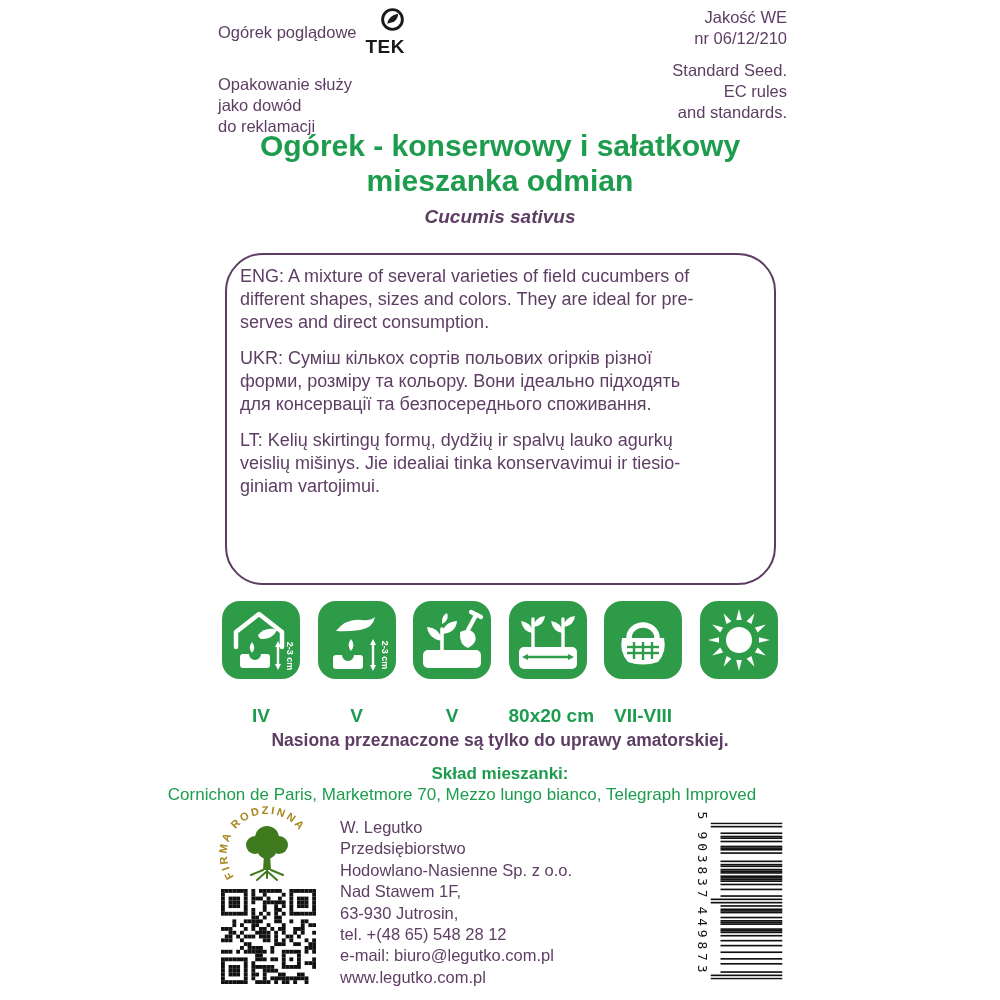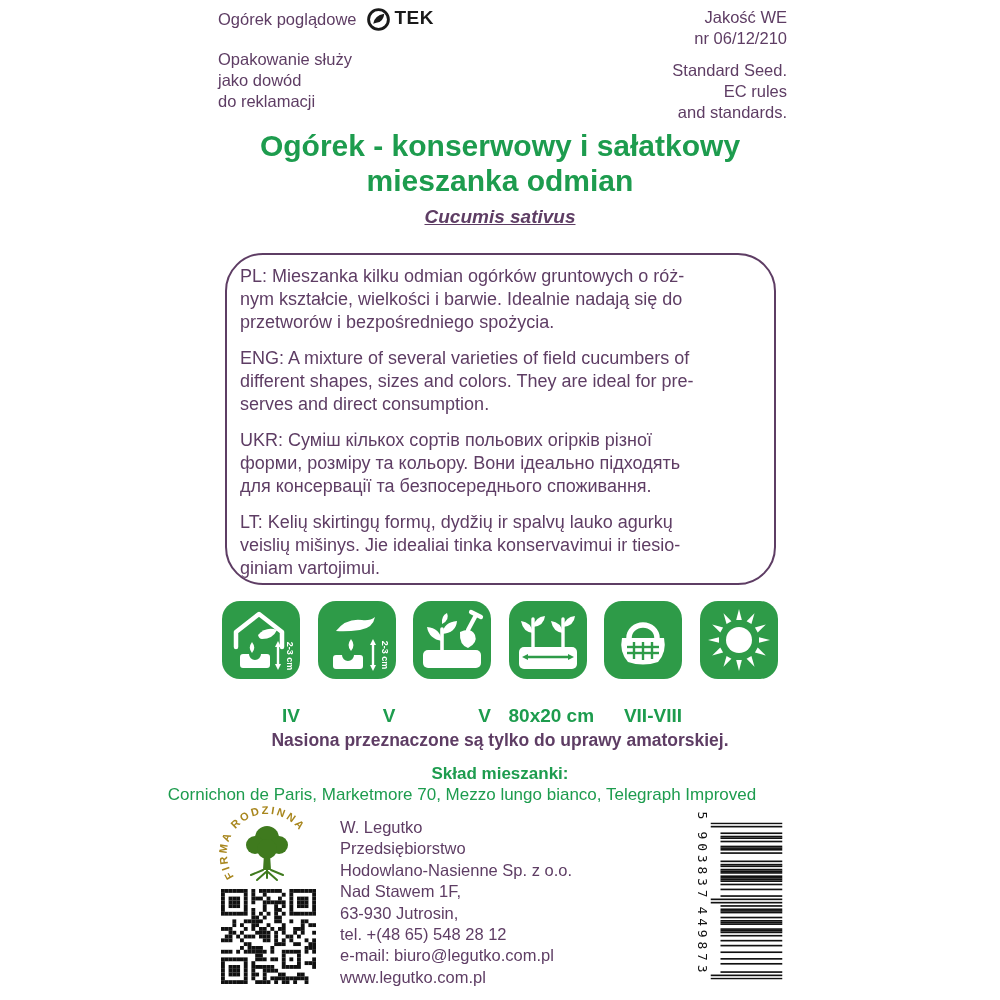--- a/index.html
+++ b/index.html
@@ -11,44 +11,44 @@
   }
   *{margin:0;padding:0;box-sizing:border-box;}
   body{background:#fff;}
   .page{position:relative;width:1000px;height:1000px;background:#fff;
         font-family:"Liberation Sans",sans-serif;overflow:hidden;color:var(--purple);}
   .pre{white-space:pre-line;}
 
   
   .top-left{position:absolute;left:218px;top:7px;font-size:16.5px;line-height:21px;}
   .top-left .row{display:flex;align-items:center;gap:9px;}
-  .tek{display:inline-flex;align-items:flex-start;gap:4px;}
+  .tek{display:inline-flex;align-items:flex-end;gap:4px;flex-direction:column;}
   .tek-text{font-weight:700;font-size:19px;color:var(--ink);letter-spacing:.5px;}
   .packaging{margin-top:17px;}
   .top-right{position:absolute;right:213px;top:7px;text-align:right;font-size:16.5px;line-height:21px;}
   .top-right .second{margin-top:11px;}
 
   
   .title{position:absolute;left:0;top:128px;width:1000px;text-align:center;
          color:var(--green);font-size:30px;font-weight:700;line-height:35px;}
   .latin{position:absolute;left:0;top:206px;width:1000px;text-align:center;
-         font-size:19px;font-weight:700;font-style:italic;text-decoration:underline;}
+         font-size:19px;font-weight:700;font-style:italic;}
 
   
   .desc-box{position:absolute;left:225px;top:253px;width:551px;height:332px;
             border:2px solid var(--purple);border-radius:38px;padding:10px 13px;
             font-size:18px;line-height:23px;overflow:hidden;}
   .desc-box p{margin:0 0 13px 0;}
 
   
   .icons{position:absolute;left:222px;top:601px;display:flex;gap:17.5px;}
   .picto{width:78px;height:78px;display:block;}
   .icon-labels{position:absolute;left:222px;top:705px;display:flex;gap:17.5px;
                color:var(--green);font-weight:700;font-size:19px;}
-  .icon-labels span{width:78px;text-align:right;white-space:nowrap;}
+  .icon-labels span{width:78px;text-align:center;white-space:nowrap;}
 
   .amateur{position:absolute;left:0;top:730px;width:1000px;text-align:center;
            font-weight:700;font-size:17.5px;}
   .mix-head{position:absolute;left:0;top:764px;width:1000px;text-align:center;
             color:var(--green);font-weight:700;font-size:17px;}
   .mix-list{position:absolute;left:0;top:785px;width:924px;text-align:center;
             color:var(--green);font-size:17px;}
 
   
   .logo{position:absolute;left:210px;top:802px;}
@@ -93,23 +93,20 @@
 and standards.</div>
   </div>
 
   <div class="title">
     <div>Ogórek - konserwowy i sałatkowy</div>
     <div>mieszanka odmian</div>
   </div>
   <div class="latin">Cucumis sativus</div>
 
   <div class="desc-box">
-    <p class="pre">PL: Mieszanka kilku odmian ogórków gruntowych o róż-
-nym kształcie, wielkości i barwie. Idealnie nadają się do
-przetworów i bezpośredniego spożycia.</p>
     <p class="pre">ENG: A mixture of several varieties of field cucumbers of
 different shapes, sizes and colors. They are ideal for pre-
 serves and direct consumption.</p>
     <p class="pre">UKR: Суміш кількох сортів польових огірків різної
 форми, розміру та кольору. Вони ідеально підходять
 для консервації та безпосереднього споживання.</p>
     <p class="pre">LT: Kelių skirtingų formų, dydžių ir spalvų lauko agurkų
 veislių mišinys. Jie idealiai tinka konservavimui ir tiesio-
 giniam vartojimui.</p>
   </div>

